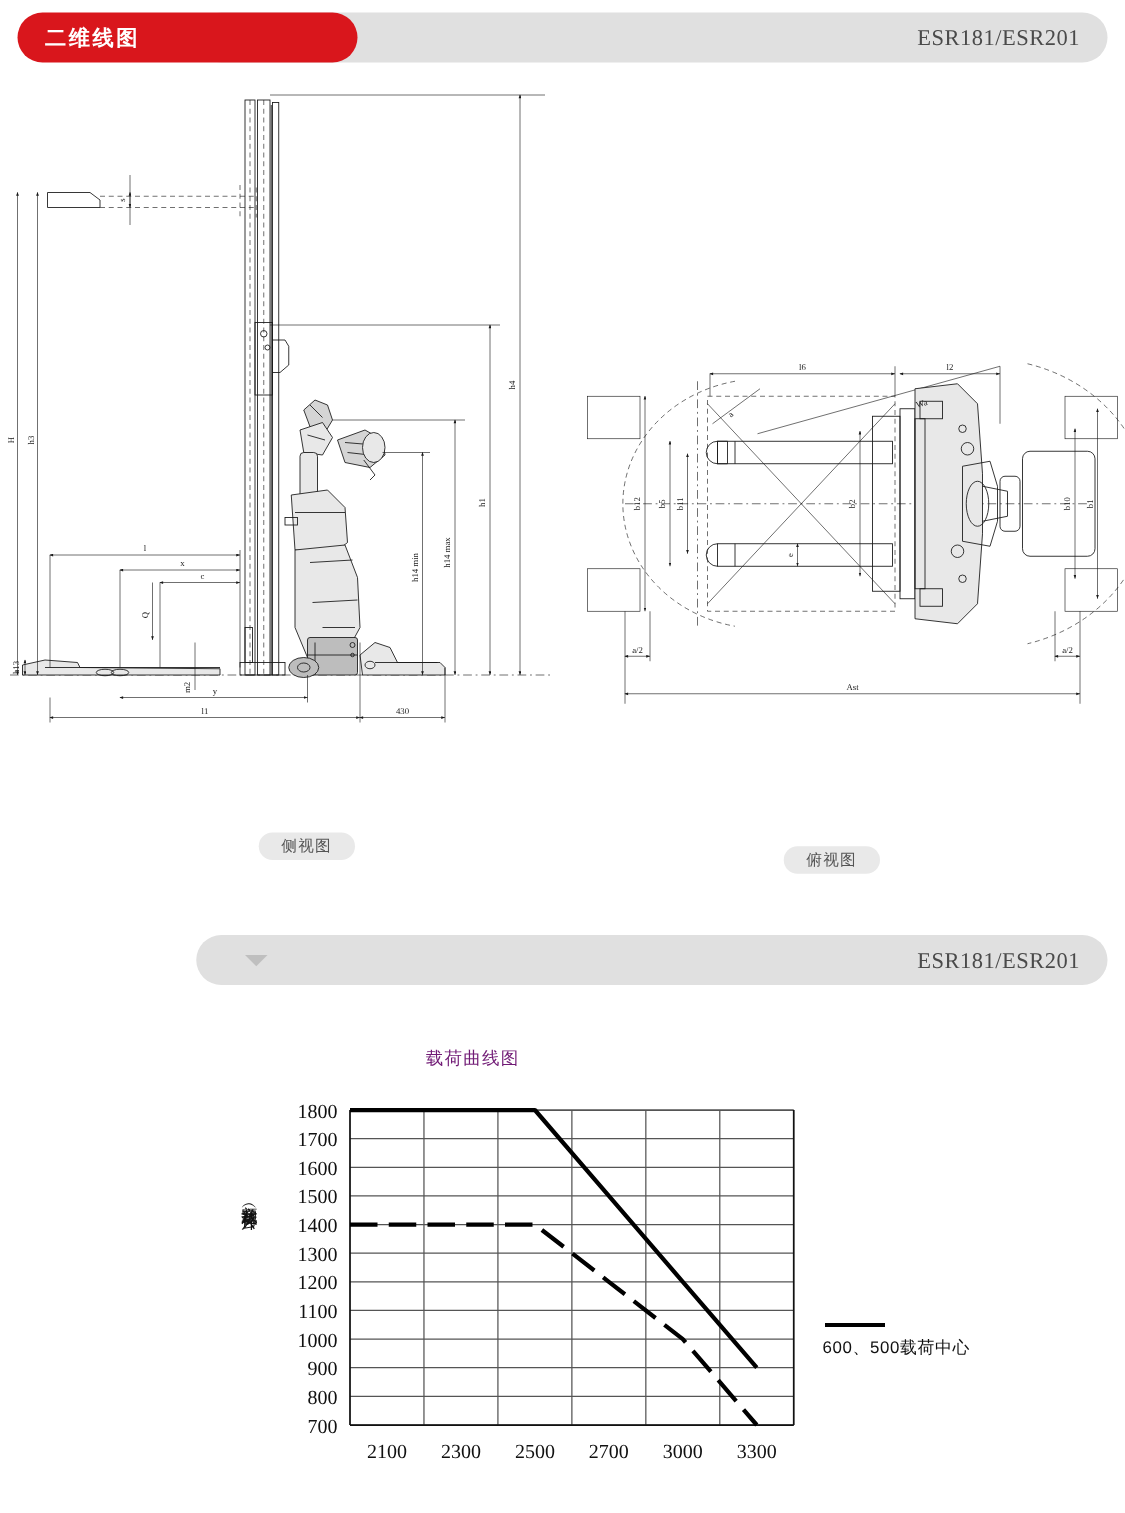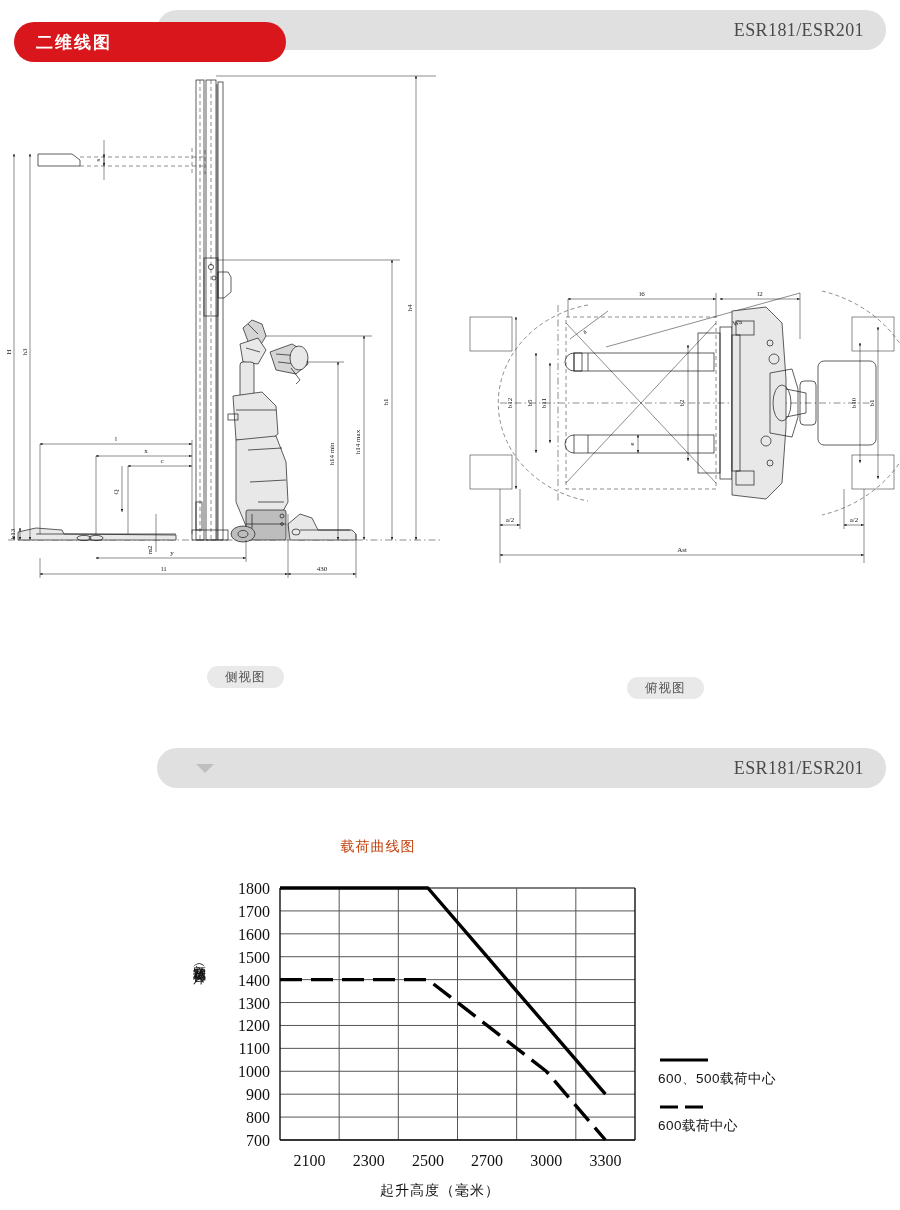--- a/index.html
+++ b/index.html
@@ -13,21 +13,21 @@
 
   
   .section-header { position: absolute; left: 14px; height: 40px; width: 872px; }
   .hdr-grey {
     position: absolute; left: 143px; top: 0; right: 0; height: 40px;
     background: #e0e0e0; border-radius: 20px;
   }
   .hdr-red {
     position: absolute; left: 0; top: 0; width: 272px; height: 40px;
     background: #d9161c; border-radius: 20px;
-    display: flex; align-items: center; margin-top: 12px;
+    display: flex; align-items: center;
   }
   .hdr-red-label {
     color: #fff; font-size: 17px; font-weight: bold; letter-spacing: 2px;
     padding-left: 22px; white-space: nowrap;
   }
   .hdr-caret {
     position: absolute; left: 182px; top: 16px;
     width: 0; height: 0;
     border-left: 9px solid transparent; border-right: 9px solid transparent;
     border-top: 9px solid #bfbfbf;
@@ -49,21 +49,21 @@
     display: flex; align-items: center; justify-content: center;
     color: #555; font-size: 12.5px; letter-spacing: 1px;
   }
   #caption-side { left: 207px; top: 666px; }
   #caption-top  { left: 627px; top: 677px; }
 
   
   .chart-wrap { position: absolute; left: 0; top: 830px; width: 900px; height: 380px; }
   .chart-title {
     position: absolute; left: 0; top: 8px; width: 756px;
-    text-align: center; font-size: 14px; color: #c2410c; letter-spacing: 1px;
+    text-align: center; font-size: 14px; color: #701a75; letter-spacing: 1px;
   }
   .ylabel {
     position: absolute; left: 186px; top: 955px;
     width: 20px; font-size: 13px; color: #111; letter-spacing: 1px;
     writing-mode: vertical-rl; text-orientation: upright;
     line-height: 1.05;
   }
   .xlabel {
     position: absolute; left: 230px; top: 1182px; width: 420px;
     text-align: center; font-size: 14px; color: #111; letter-spacing: 1px;
@@ -397,34 +397,25 @@
           <text x="605.4166666666666" y="336" text-anchor="middle" class="tick-label" font-size="16">3300</text>
         </g>
       <g id="chart-series">
           <path d="M280,58 L309.5833333333333,58 L368.75,58 L427.91666666666663,58 L487.0833333333333,126.72727272727272 L546.25,195.45454545454544 L605.4166666666666,264.1818181818182" fill="none" stroke="#000000" stroke-width="3.4" stroke-linejoin="round" stroke-linecap="butt"></path>
           <path d="M280,149.63636363636363 L309.5833333333333,149.63636363636363 L368.75,149.63636363636363 L427.91666666666663,149.63636363636363 L487.0833333333333,195.45454545454544 L546.25,241.27272727272728 L605.4166666666666,310" fill="none" stroke="#000000" stroke-width="3.4" stroke-linejoin="round" stroke-linecap="butt" stroke-dasharray="22 9"></path>
         </g>
     </svg>
   </div>
 
   <div class="ylabel">额定载荷（公斤）</div>
-  <div class="xlabel">起升高度（毫米）</div>
 
   <div class="legend">
     <div class="legend-row">
       <span class="legend-swatch">
         <svg width="52" height="10">
             <line x1="2" y1="5" x2="50" y2="5" stroke="#000" stroke-width="3.2"></line>
           </svg>
       </span>
       <span class="legend-text">600、500载荷中心</span>
     </div>
-    <div class="legend-row">
-      <span class="legend-swatch">
-        <svg width="52" height="10">
-            <line x1="2" y1="5" x2="50" y2="5" stroke="#000" stroke-width="3.2" stroke-dasharray="18 7"></line>
-          </svg>
-      </span>
-      <span class="legend-text">600载荷中心</span>
-    </div>
   </div>
 
 </div>
 
 </body></html>

